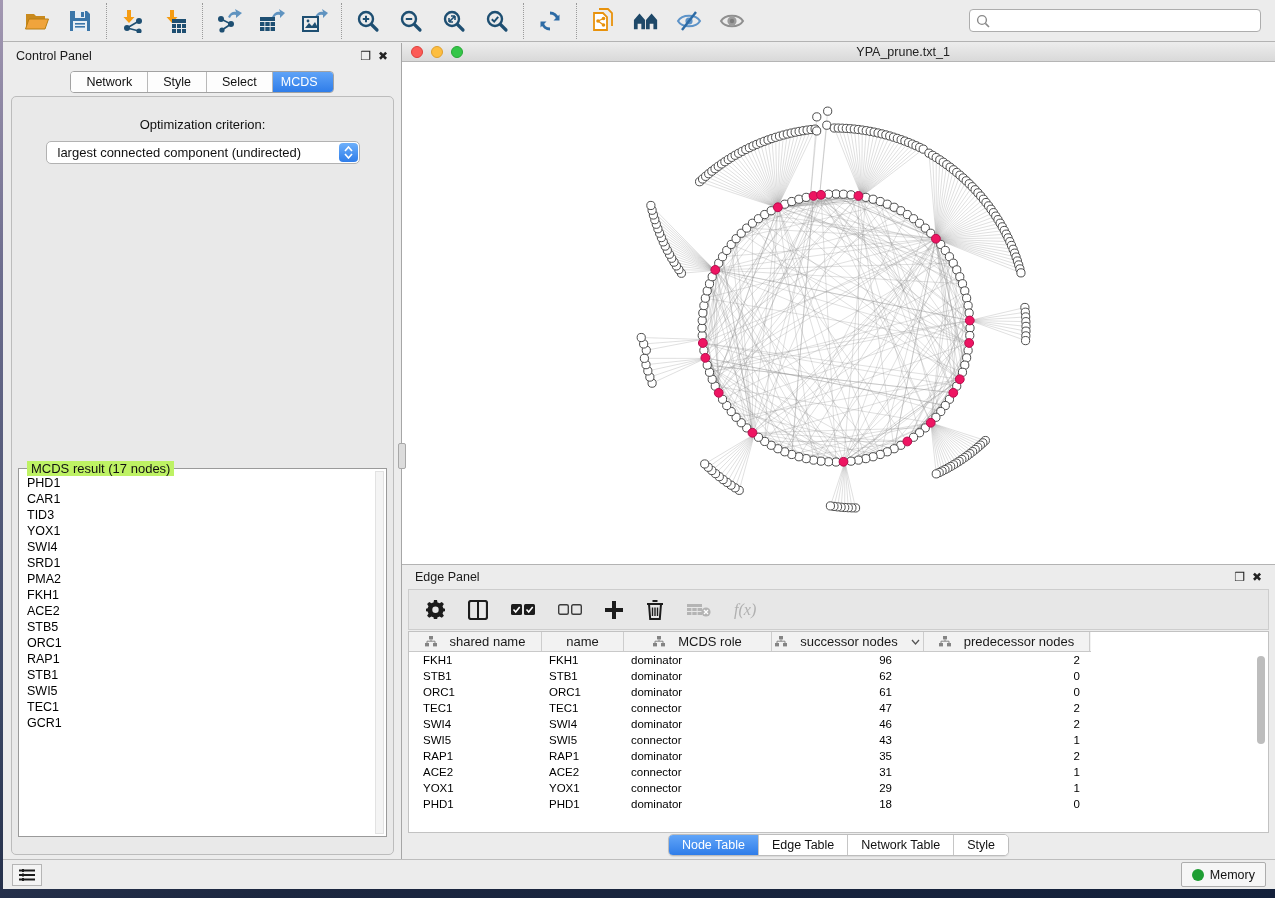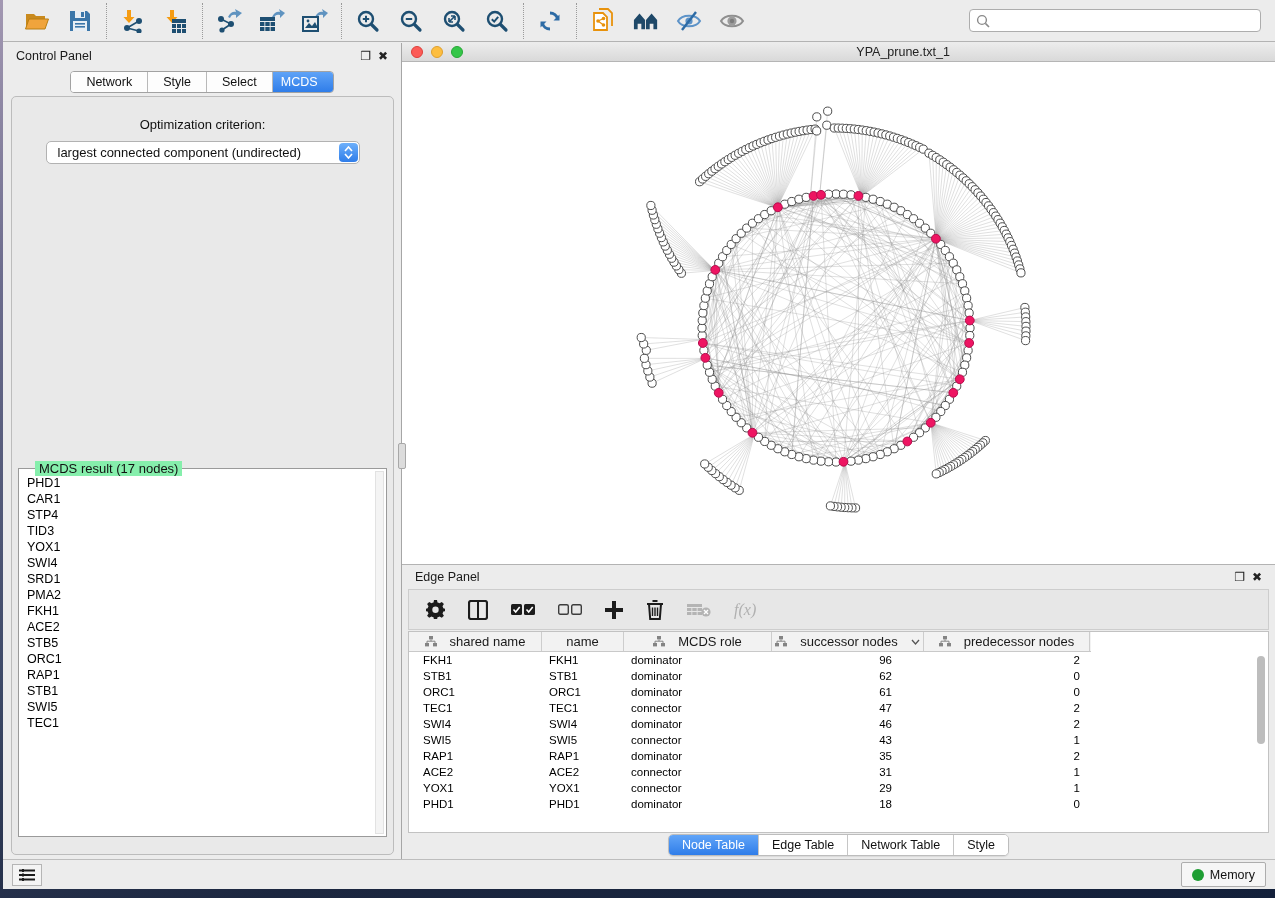--- a/index.html
+++ b/index.html
@@ -32,21 +32,21 @@
   .seg-tab.selected { background:linear-gradient(#5fa3f7,#2f7de9); color:#fff;padding-left:8px; }
   .cp-body { position:absolute; left:8px; right:7px; top:53px; bottom:4px; background:#e9e9e9; border:1px solid #bcbcbc; border-radius:5px; }
   .opt-label { text-align:center; margin-top:20px; font-size:13px; color:#111; }
   .mac-select { width:314px; height:23px; margin:9px auto 0; background:#fff; border:1px solid #b2b2b2; border-radius:5px; display:flex; align-items:center; position:relative; cursor:pointer; }
   .mac-select .val { font-size:13px; padding-left:11px; color:#111; flex:1; white-space:nowrap; }
   .stepper { width:19px; height:19px; margin-right:1px; border-radius:4px; background:linear-gradient(#6db0fb,#2f7de9); display:flex; flex-direction:column; align-items:center; justify-content:center; gap:1px; }
   .btn-row { display:flex; justify-content:center; gap:13px; margin-top:13px; }
   .mac-btn { height:23px; padding:0 14px; font-size:13px; background:#fff; border:1px solid #b2b2b2; border-radius:4px; color:#111; cursor:pointer; font-family:"Liberation Sans",sans-serif; }
   .mac-btn.focused { box-shadow:0 0 0 3px rgba(106,164,248,.65); border-color:#7aa8e8; }
   .mcds-box { position:absolute; left:6px; right:6px; top:371px; bottom:17px; border:1px solid #9a9a9a; background:#fff; }
-  .mcds-legend { position:absolute; top:-8px; left:16px; background:#86efac; font-size:13px; padding:0 4px; color:#111; }
+  .mcds-legend { position:absolute; top:-8px; left:8px; background:#bef264; font-size:13px; padding:0 4px; color:#111; }
   .mcds-list { position:absolute; inset:6px 12px 2px 8px; overflow:hidden; }
   .mcds-list div { font-size:12.5px; line-height:16px; color:#000; }
   .mcds-scroll { position:absolute; top:2px; bottom:2px; right:2px; width:9px; background:#f4f4f4; border:1px solid #e2e2e2; }
   .divider-handle { position:absolute; right:-5px; top:400px; width:8px; height:26px; background:#dcdcdc; border:1px solid #a8a8a8; border-radius:2px; z-index:6; cursor:col-resize; }
 
   
   .right-pane { flex:1; display:flex; flex-direction:column; min-width:0; }
   .net-window { height:521px; display:flex; flex-direction:column; }
   .net-titlebar { height:19px; background:linear-gradient(#ececec,#d9d9d9); border-bottom:1px solid #b5b5b5; position:relative; display:flex; align-items:center; }
   .lights { display:flex; gap:8px; margin-left:9px; }
@@ -283,34 +283,34 @@
             <svg width="9" height="6" viewBox="0 0 9 6">
                   <path d="M1 1 L4.5 5 L8 1" fill="none" stroke="#fff" stroke-width="1.6"></path>
                 </svg>
           </span>
         </div>
         <div class="mcds-box">
           <span class="mcds-legend">MCDS result (17 nodes)</span>
           <div class="mcds-list">
                 <div>PHD1</div>
                 <div>CAR1</div>
-                <div>STP4</div>
                 <div>TID3</div>
                 <div>YOX1</div>
                 <div>SWI4</div>
                 <div>SRD1</div>
                 <div>PMA2</div>
                 <div>FKH1</div>
                 <div>ACE2</div>
                 <div>STB5</div>
                 <div>ORC1</div>
                 <div>RAP1</div>
                 <div>STB1</div>
                 <div>SWI5</div>
                 <div>TEC1</div>
+                <div>GCR1</div>
               </div>
           <div class="mcds-scroll"></div>
         </div>
       </div>
       <div class="divider-handle"></div>
     </div>
 
     <div class="right-pane">
       <div class="net-window">
         <div class="net-titlebar">

